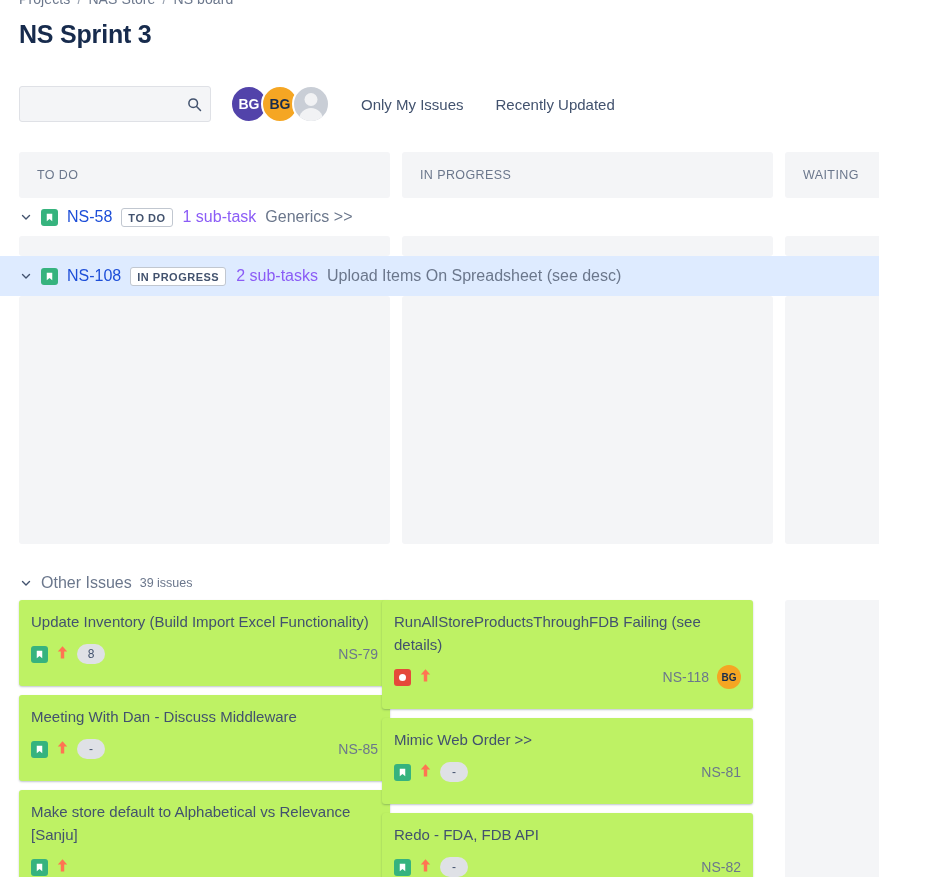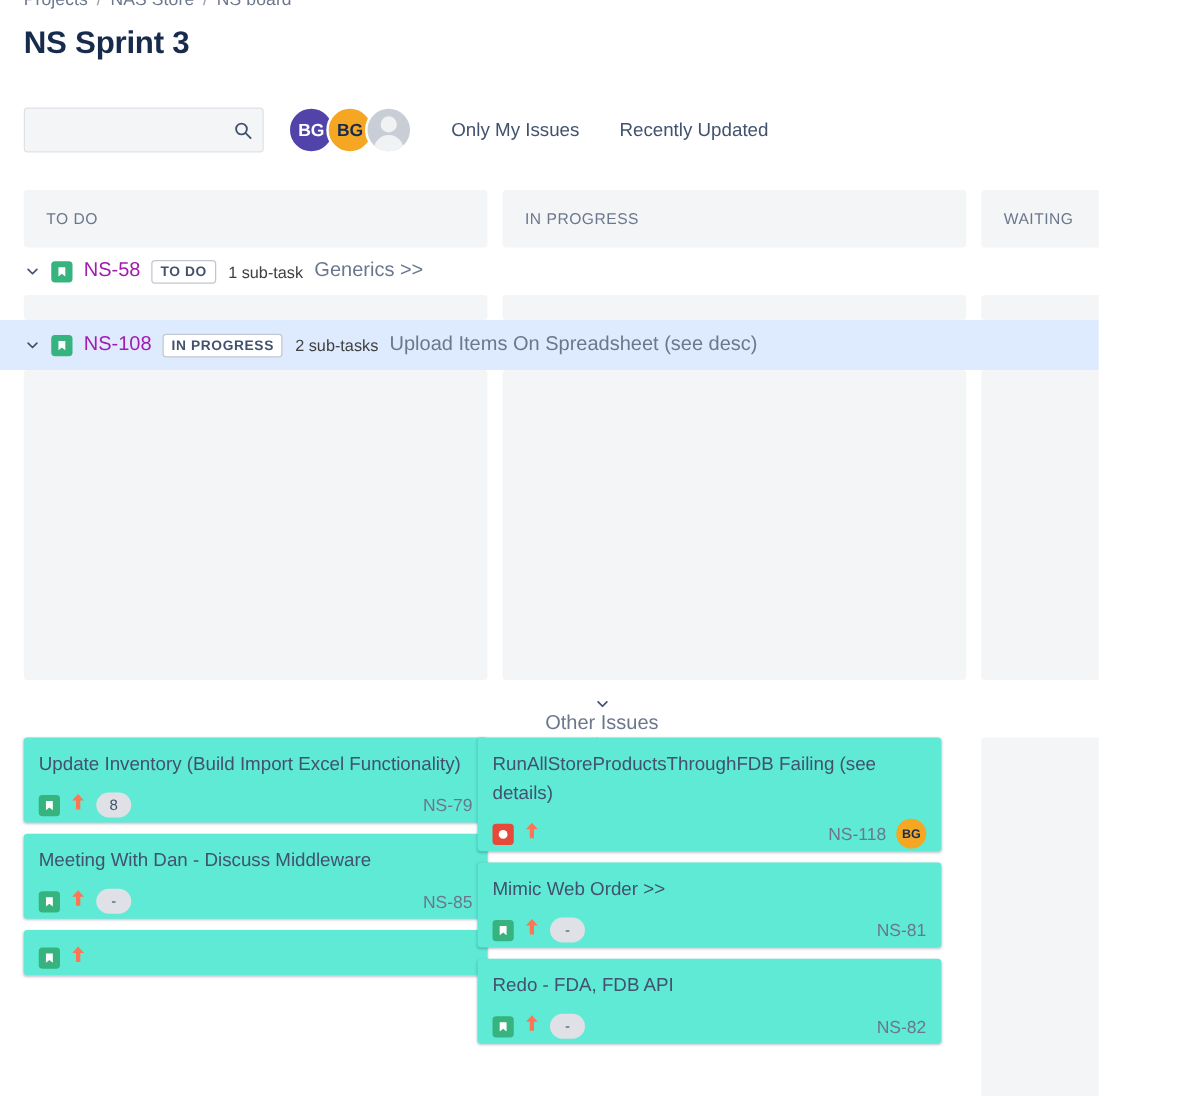--- a/index.html
+++ b/index.html
@@ -95,44 +95,44 @@
   .type-icon-story {
     width: 17px; height: 17px; border-radius: 3px; background: #36b37e;
     flex: 0 0 auto; display: flex; align-items: center; justify-content: center;
     margin-right: 9px;
   }
   .type-icon-bug {
     width: 17px; height: 17px; border-radius: 3px; background: #e5493a;
     flex: 0 0 auto; display: flex; align-items: center; justify-content: center;
   }
   .bug-dot { width: 7px; height: 7px; border-radius: 50%; background: #ffffff; }
-  .sw-key { font-size: 16px; color: #a21caf; margin-right: 9px; white-space: nowrap; }
+  .sw-key { font-size: 16px; color: #1d4ed8; margin-right: 9px; white-space: nowrap; }
   .sw-status {
     font-size: 11px; font-weight: bold; letter-spacing: .5px; color: #42526e;
     border: 1px solid #c1c7d0; border-radius: 3px; padding: 3px 6px 2px;
     background: #ffffff; margin-right: 10px; white-space: nowrap;
   }
-  .sw-subtasks { font-size: 13px; color: #404040; margin-right: 9px; white-space: nowrap; }
+  .sw-subtasks { font-size: 16px; color: #8b5cf6; margin-right: 9px; white-space: nowrap; }
   .sw-summary { font-size: 16px; color: #6b778c; white-space: nowrap; }
 
   .lane-body { position: relative; }
   .dropzone { position: absolute; top: 0; background: #f4f5f7; border-radius: 3px; }
 
   
   .other-header {
     position: relative; height: 34px; display: flex; align-items: center;
     padding-left: 19px;
   }
   .other-title { font-size: 16px; color: #6b778c; margin-right: 8px; }
   .other-count { font-size: 12.5px; color: #6b778c; }
 
   .cards-area { position: relative; }
   .card-col { position: absolute; top: 0; }
   .card {
-    background: #5eead4; border-radius: 3px; padding: 10px 12px 2px;
+    background: #bef264; border-radius: 3px; padding: 10px 12px 20px;
     margin-bottom: 9px; box-shadow: 0 1px 2px rgba(9,30,66,.25);
     cursor: pointer;
   }
   .card-title {
     font-size: 15px; line-height: 23px; color: #42526e;
     margin-bottom: 9px; word-wrap: break-word;
   }
   .card-foot { display: flex; align-items: center; height: 24px; }
   .foot-left { display: flex; align-items: center; gap: 8px; }
   .foot-right { margin-left: auto; display: flex; align-items: center; gap: 8px; text-align: center; }
@@ -239,21 +239,21 @@
       <span class="sw-status">IN PROGRESS</span>
       <span class="sw-subtasks">2 sub-tasks</span>
       <span class="sw-summary">Upload Items On Spreadsheet (see desc)</span>
     </div>
     <div class="lane-body" style="height:248px;">
       <div class="dropzone" style="left:19px;  width:371px; height:248px;"></div>
       <div class="dropzone" style="left:402px; width:371px; height:248px;"></div>
       <div class="dropzone" style="left:785px; width:371px; height:248px;"></div>
     </div>
 
-    <div class="other-header" style="margin-top:12px;flex-direction:column;">
+    <div class="other-header" style="margin-top:22px;">
       <span class="chevron-down">
         <svg width="12" height="12" viewBox="0 0 12 12">
           <polyline points="2.5,4.5 6,8 9.5,4.5" fill="none" stroke="#42526e" stroke-width="1.4" stroke-linecap="round" stroke-linejoin="round"></polyline>
         </svg>
       </span>
       <span class="other-title">Other Issues</span>
       <span class="other-count">39 issues</span>
     </div>
 
     <div class="cards-area" style="height:330px;">
@@ -297,20 +297,21 @@
               </span>
               <span class="estimate">-</span>
             </div>
             <div class="foot-right">
               <span class="card-key">NS-85</span>
             </div>
           </div>
         </div>
 
         <div class="card">
+          <div class="card-title">Make store default to Alphabetical vs Relevance [Sanju]</div>
           <div class="card-foot">
             <div class="foot-left">
               <span class="type-icon-story" style="margin-right:0">
                 <svg width="11" height="11" viewBox="0 0 12 12">
                     <path d="M3 2h6v8L6 7.6 3 10z" fill="#ffffff"></path>
                   </svg>
               </span>
               <span>
                 <svg width="13" height="15" viewBox="0 0 12 14">
                   <path d="M6 1.2 L10.4 6 H7.6 V12.6 H4.4 V6 H1.6 Z" fill="#ff7452"></path>

